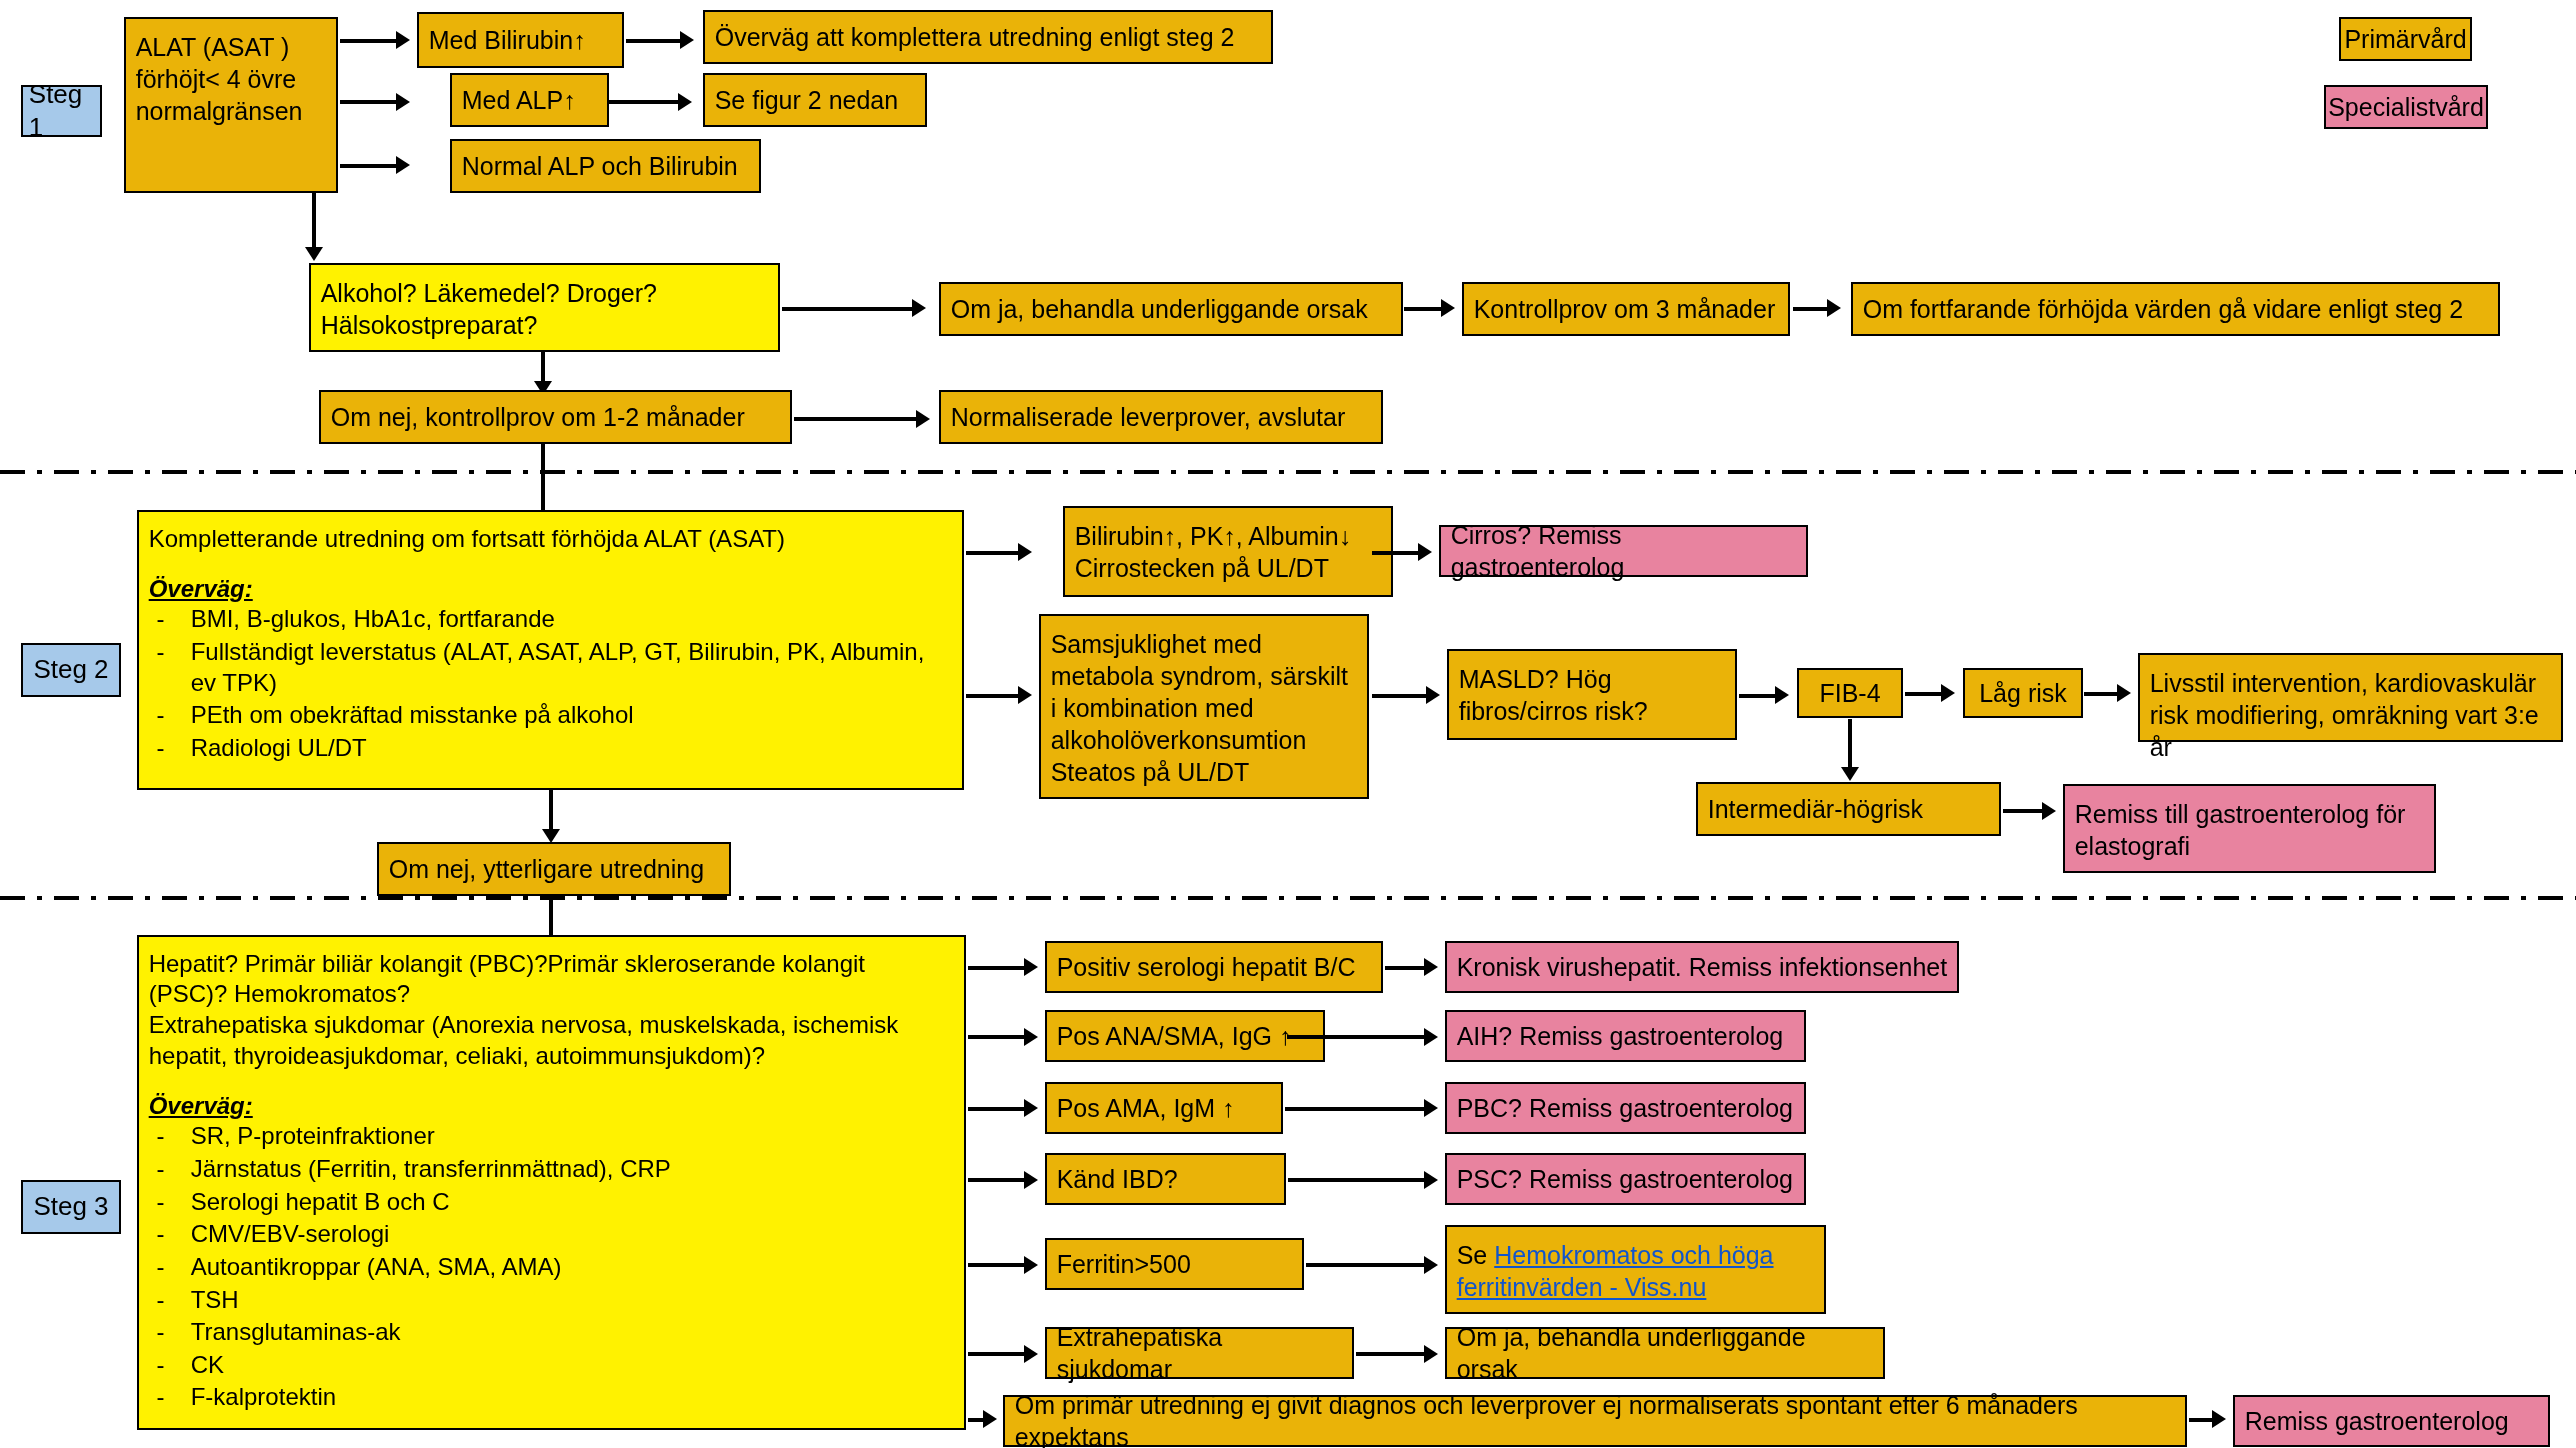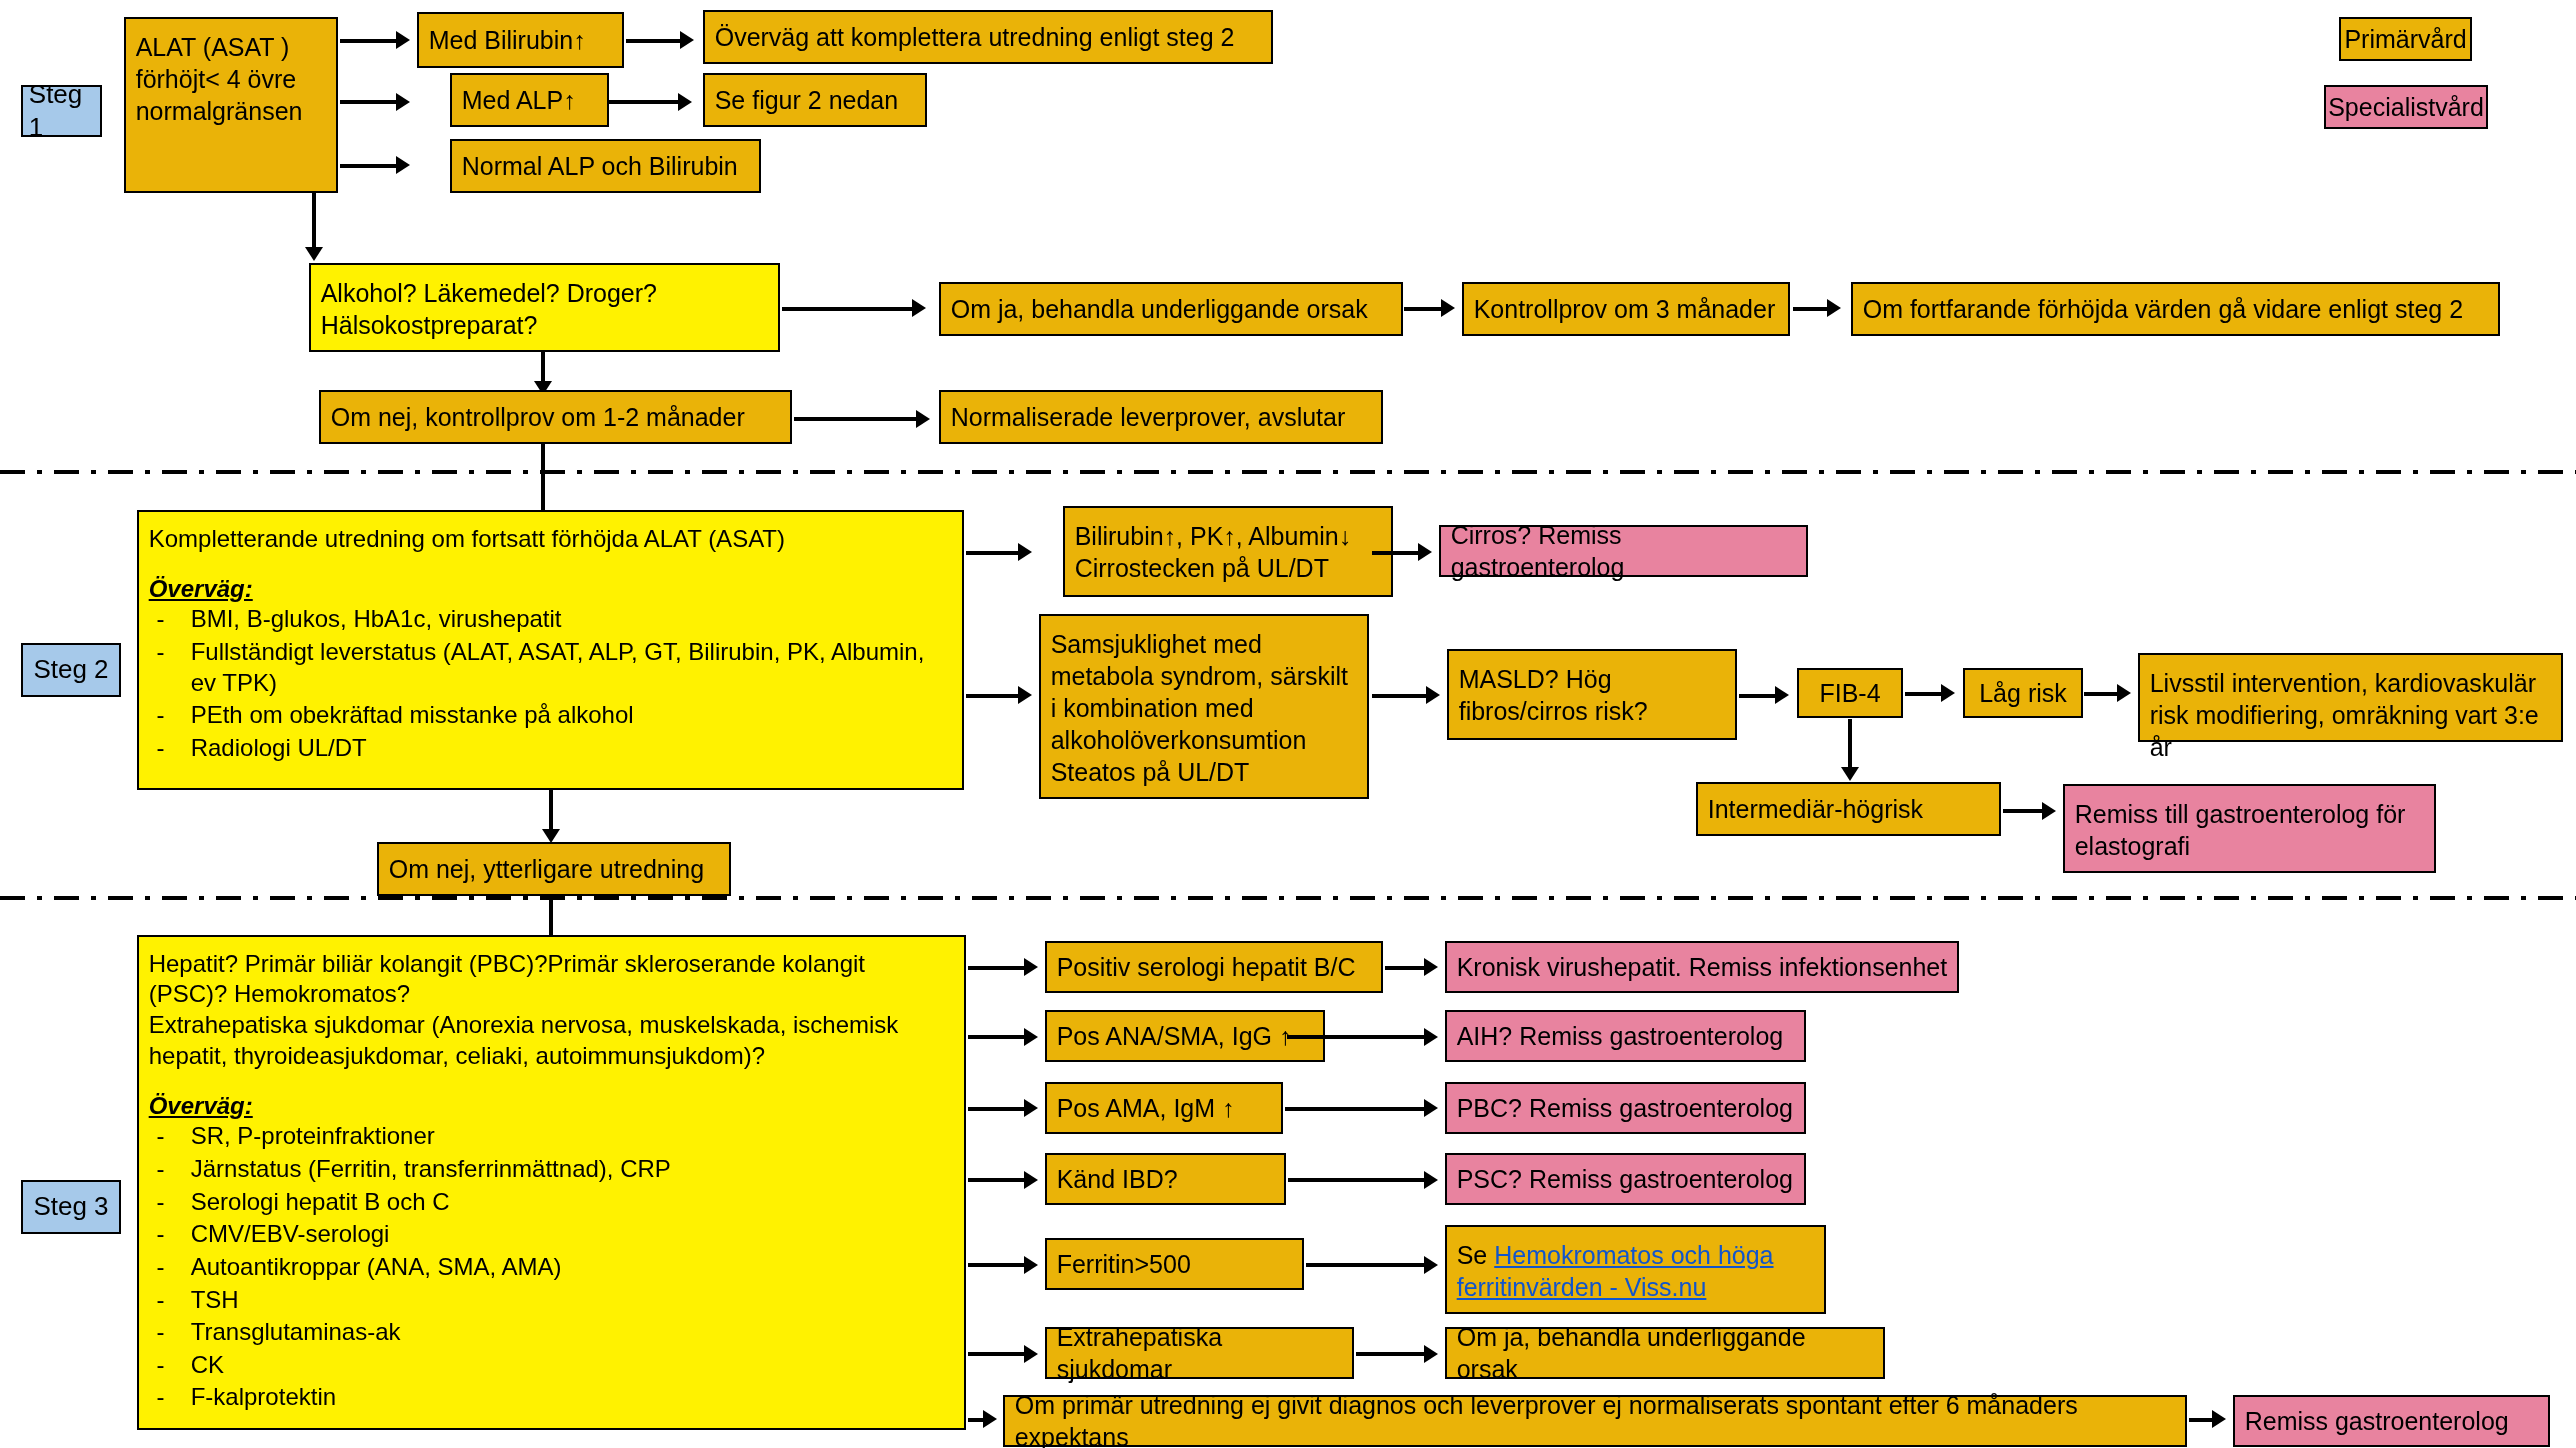--- a/index.html
+++ b/index.html
@@ -219,21 +219,21 @@
   <div class="box blue stepbox" style="left:21px; top:643px; width:100px; height:54px;">
     <span>Steg 2</span>
   </div>
 
   <div class="box yellow tall" style="left:137px; top:510px; width:827px; height:280px; font-size:24px;">
     <div class="inner">
       <span class="title-line">Kompletterande utredning om fortsatt förhöjda ALAT (ASAT)</span>
       <span class="spacer"></span>
       <span class="ulabel">Överväg:</span>
       <ul class="blist">
-        <li>BMI, B-glukos, HbA1c, virushepatit</li>
+        <li>BMI, B-glukos, HbA1c, fortfarande</li>
         <li>Fullständigt leverstatus (ALAT, ASAT, ALP, GT, Bilirubin, PK, Albumin, ev TPK)</li>
         <li>PEth om obekräftad misstanke på alkohol</li>
         <li>Radiologi UL/DT</li>
       </ul>
     </div>
   </div>
 
   <div class="hline" style="left:966px; top:551px; width:56px;"></div>
   <div class="arrowhead-r" style="left:1018px; top:543px;"></div>
 

